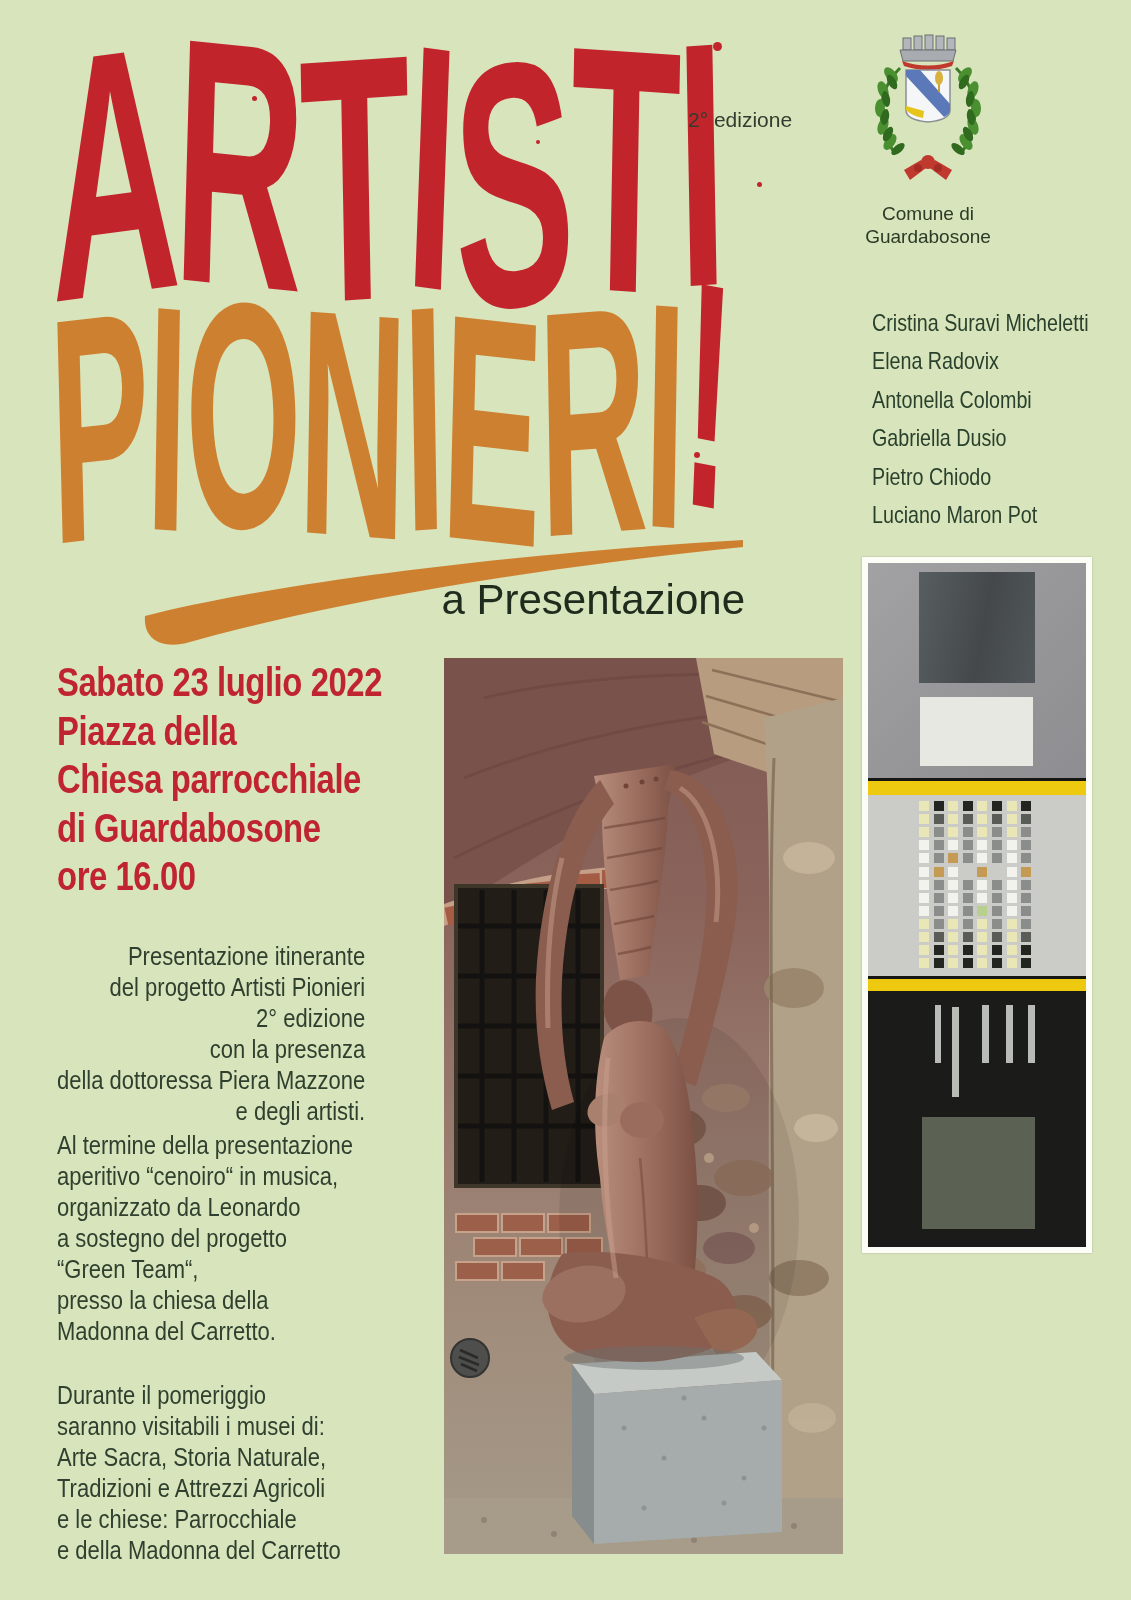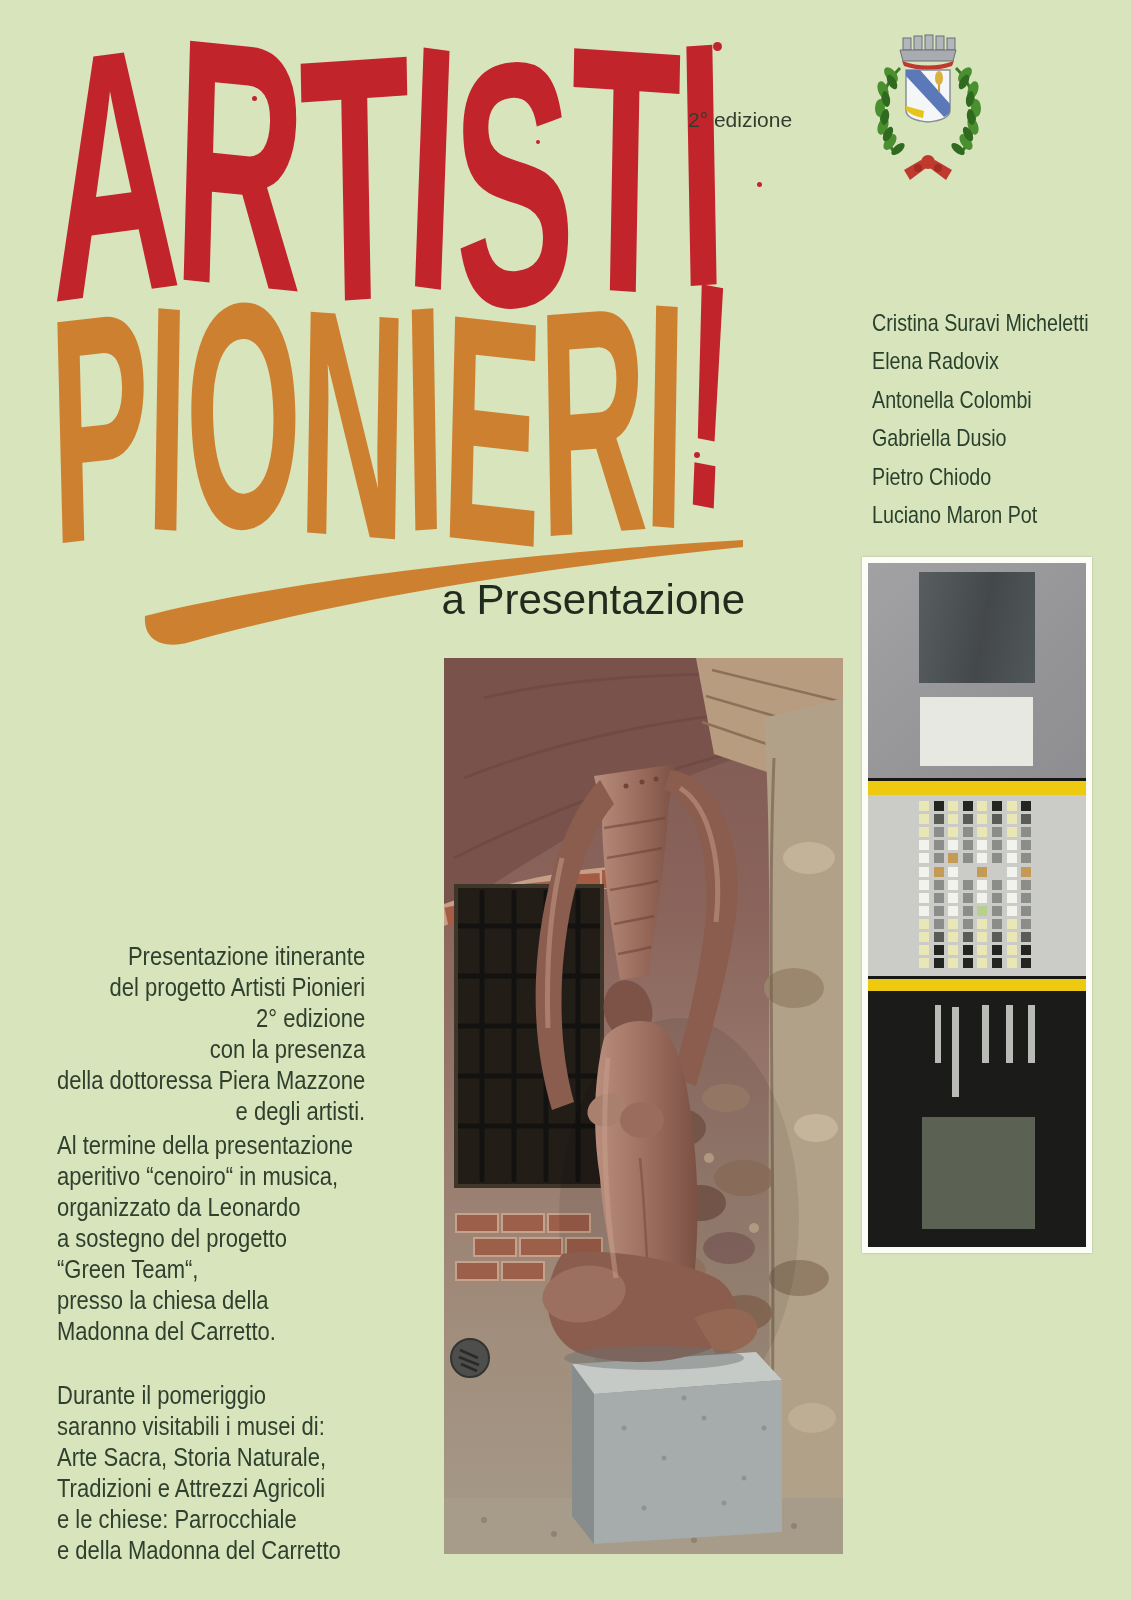--- a/index.html
+++ b/index.html
@@ -140,37 +140,48 @@
       </g>
 
       <g fill="#c0392f">
         <circle cx="82" cy="128" r="7"></circle>
         <path d="M75,126 L58,136 L64,146 L80,134 Z"></path>
         <path d="M89,126 L106,136 L100,146 L84,134 Z"></path>
         <circle cx="72" cy="134" r="4" fill="#a52c24"></circle>
         <circle cx="92" cy="134" r="4" fill="#a52c24"></circle>
       </g>
     </svg>
+    <div class="crest-caption">
+      <div>Comune di</div>
+      <div>Guardabosone</div>
+    </div>
   </div>
 
   <ul class="artists" id="artists">
       <li>Cristina Suravi Micheletti</li>
       <li>Elena Radovix</li>
       <li>Antonella Colombi</li>
       <li>Gabriella Dusio</li>
       <li>Pietro Chiodo</li>
       <li>Luciano Maron Pot</li>
     </ul>
 
   <svg class="swoosh" width="615" height="135" viewBox="0 0 615 135">
     <path d="M10,96 C150,60 400,32 608,20 L608,27 C420,46 210,78 55,122 C28,130 8,120 10,96 Z" fill="#ce8031"></path>
   </svg>
 
   <div class="subtitle">a Presentazione</div>
 
+  <div class="event" id="event">
+      <div>Sabato 23 luglio 2022</div>
+      <div>Piazza della</div>
+      <div>Chiesa parrocchiale</div>
+      <div>di Guardabosone</div>
+      <div>ore 16.00</div>
+    </div>
 
   <div class="para p1" id="para0">
       <div>Presentazione itinerante</div>
       <div>del progetto Artisti Pionieri</div>
       <div>2° edizione</div>
       <div>con la presenza</div>
       <div>della dottoressa Piera Mazzone</div>
       <div>e degli artisti.</div>
     </div>
   <div class="para p3" id="para2">

